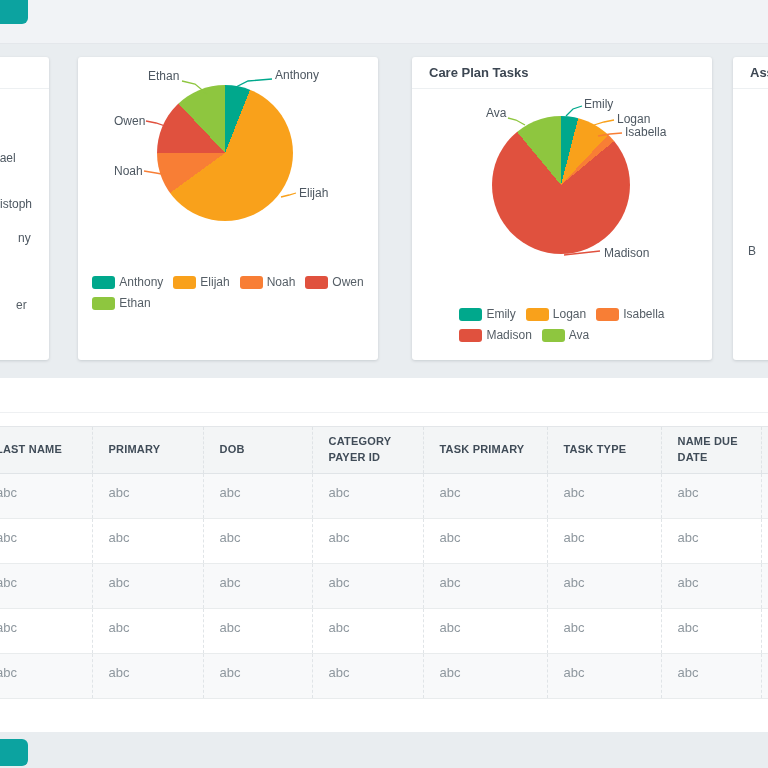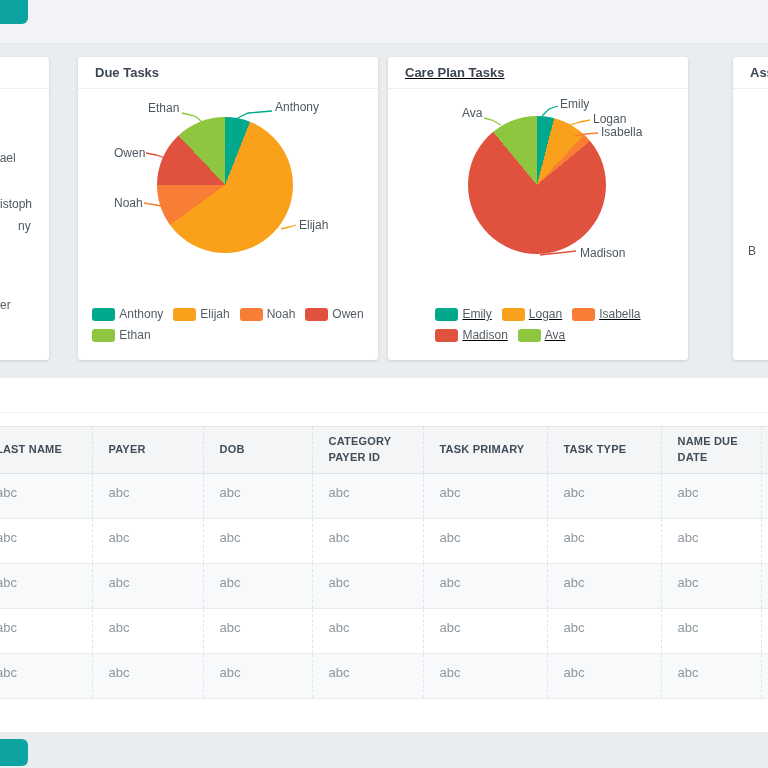--- a/index.html
+++ b/index.html
@@ -11,21 +11,21 @@
   .topband{position:absolute;top:0;left:0;width:768px;height:43px;background:#f1f3f6;border-bottom:1px solid #e4e7eb;}
   
   .fab{position:absolute;left:0;background:#0ca3a0;}
   .fab-top{top:0;width:28px;height:24px;border-radius:0 0 6px 0;}
   .fab-bottom{top:739px;width:28px;height:27px;border-radius:0 6px 6px 0;}
   
   .card{position:absolute;top:57px;height:303px;width:300px;background:#fff;border-radius:3px;
         box-shadow:0 1px 3px rgba(50,60,70,.18);}
   .card-left{left:-251px;}
   .card-due{left:78px;}
-  .card-care{left:388px;text-decoration:underline;}
+  .card-care{left:412px;}
   .card-right{left:733px;}
   .card-header{height:31px;border-bottom:1px solid #edf0f2;display:flex;align-items:center;
                padding:0 17px;font-size:13px;font-weight:bold;color:#3c4652;}
   .chart-body{position:relative;height:206px;}
   .pie{position:absolute;border-radius:50%;}
   .pie-due{left:79px;top:28px;width:136px;height:136px;}
   .pie-care{left:80px;top:27px;width:138px;height:138px;}
   .callout{position:absolute;font-size:12px;color:#4d5761;white-space:nowrap;}
   .leader-svg{position:absolute;left:0;top:0;width:300px;height:206px;pointer-events:none;}
   .leader-svg polyline{fill:none;stroke-width:1.3;}
@@ -57,26 +57,25 @@
 
 <div class="topband"></div>
 
 <div class="fab fab-top" style="background: rgb(12, 163, 160);"></div>
 <div class="fab fab-bottom" style="background: rgb(12, 163, 160);"></div>
 
 <div class="card card-left">
   <div class="card-header"></div>
   <span class="frag" style="left:244px;top:94px">hael</span>
   <span class="frag" style="left:251px;top:140px">istoph</span>
-  <span class="frag" style="left:269px;top:162px">ny</span>
-  <span class="frag frag-legend" style="left:251px;top:241px">er</span>
+  <span class="frag" style="left:269px;top:174px">ny</span>
+  <span class="frag frag-legend" style="left:267px;top:241px">er</span>
 </div>
 
 <div class="card card-due">
-  <div class="card-header">Due Tasks</div>
   <div class="chart-body">
     <div class="pie pie-due" style="background: conic-gradient(rgb(0, 168, 140) 0deg, rgb(0, 168, 140) 21.6deg, rgb(249, 161, 27) 21.6deg, rgb(249, 161, 27) 234deg, rgb(248, 126, 53) 234deg, rgb(248, 126, 53) 270deg, rgb(224, 81, 62) 270deg, rgb(224, 81, 62) 316.8deg, rgb(142, 198, 63) 316.8deg, rgb(142, 198, 63) 360deg);"></div>
     <svg class="leader-svg">
       <polyline class="lc-green" points="104,24 117,27 129,37"></polyline>
       <polyline class="lc-teal" points="154,32 170,24 194,22"></polyline>
       <polyline class="lc-red" points="68,64 78,66 90,70"></polyline>
       <polyline class="lc-orange" points="66,114 78,116 89,118"></polyline>
       <polyline class="lc-amber" points="203,140 211,138 218,136"></polyline>
     </svg>
     <span class="callout" style="left:70px;top:12px">Ethan</span>
@@ -174,21 +173,21 @@
         <col style="width: 109px;">
         <col style="width: 111px;">
         <col style="width: 124px;">
         <col style="width: 114px;">
         <col style="width: 100px;">
         <col style="width: 159px;">
       </colgroup>
     <thead>
         <tr>
           <th>LAST NAME</th>
-          <th>PAYER</th>
+          <th>PRIMARY</th>
           <th>DOB</th>
           <th>CATEGORY PAYER ID</th>
           <th>TASK PRIMARY</th>
           <th>TASK TYPE</th>
           <th>NAME DUE DATE</th>
           <th></th>
         </tr>
       </thead>
     <tbody>
         <tr>

